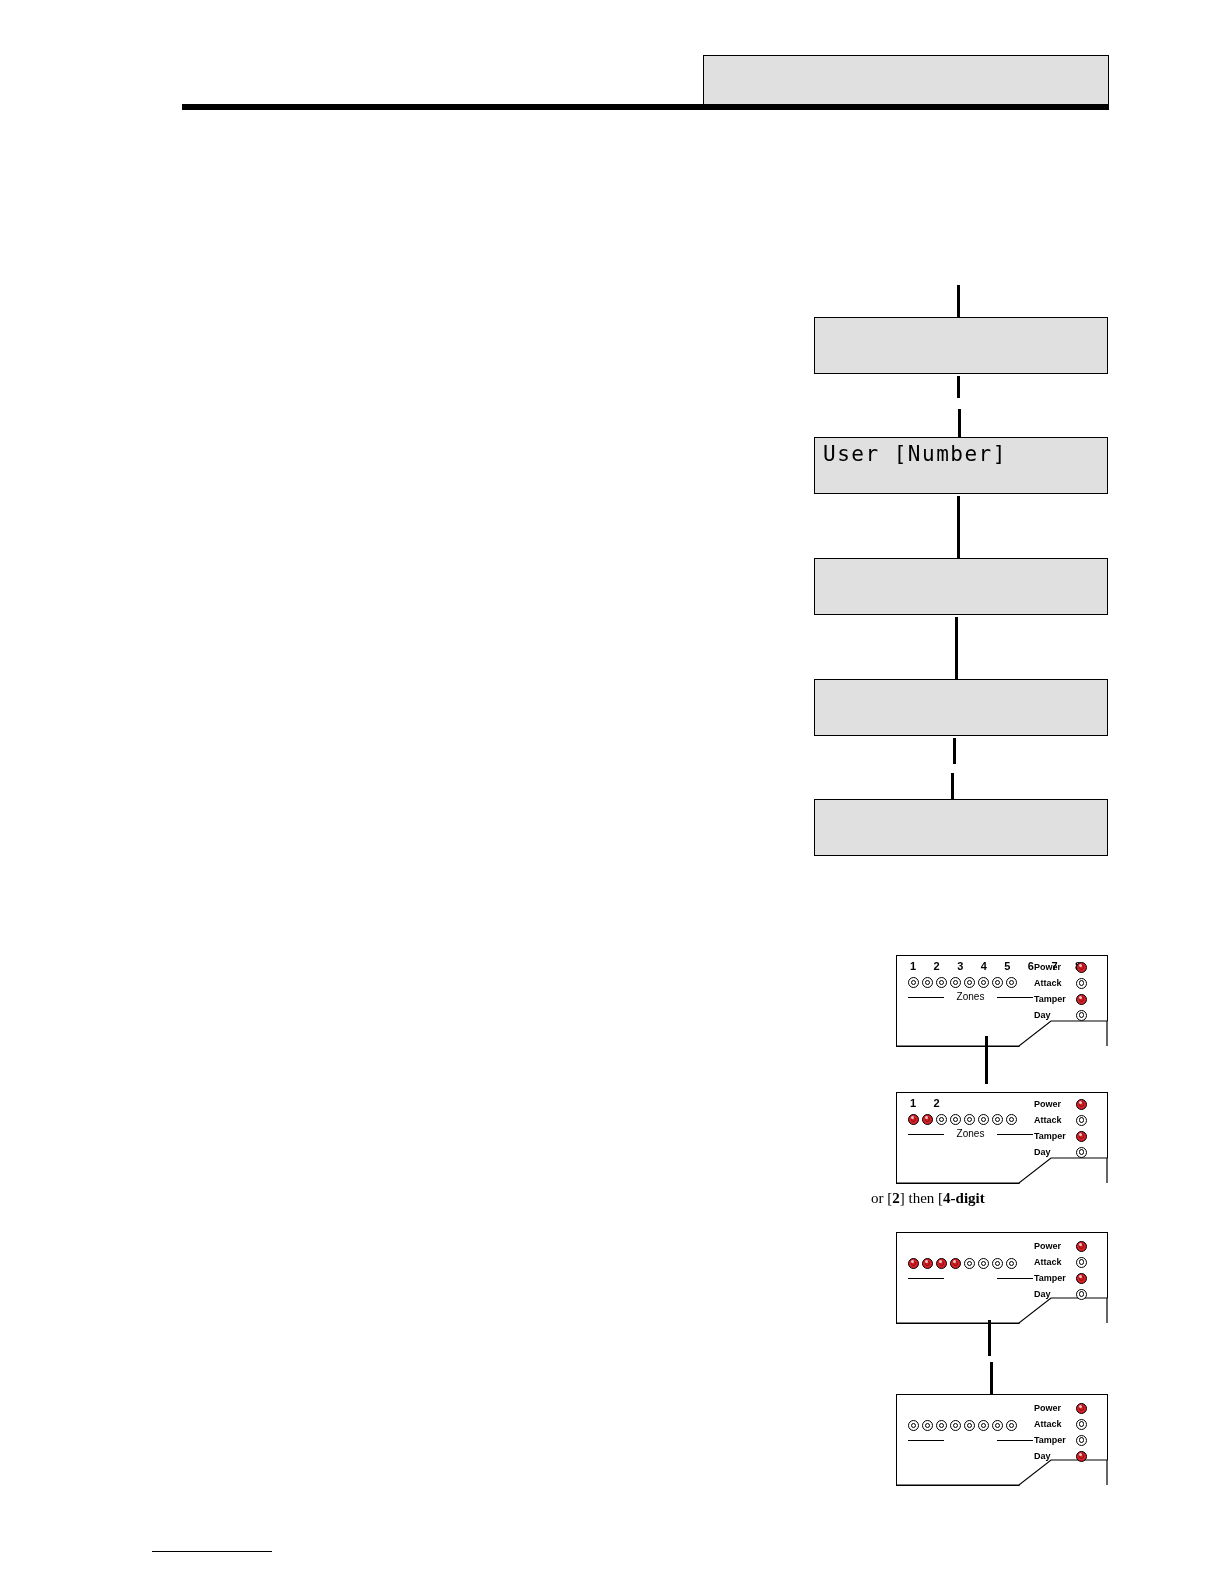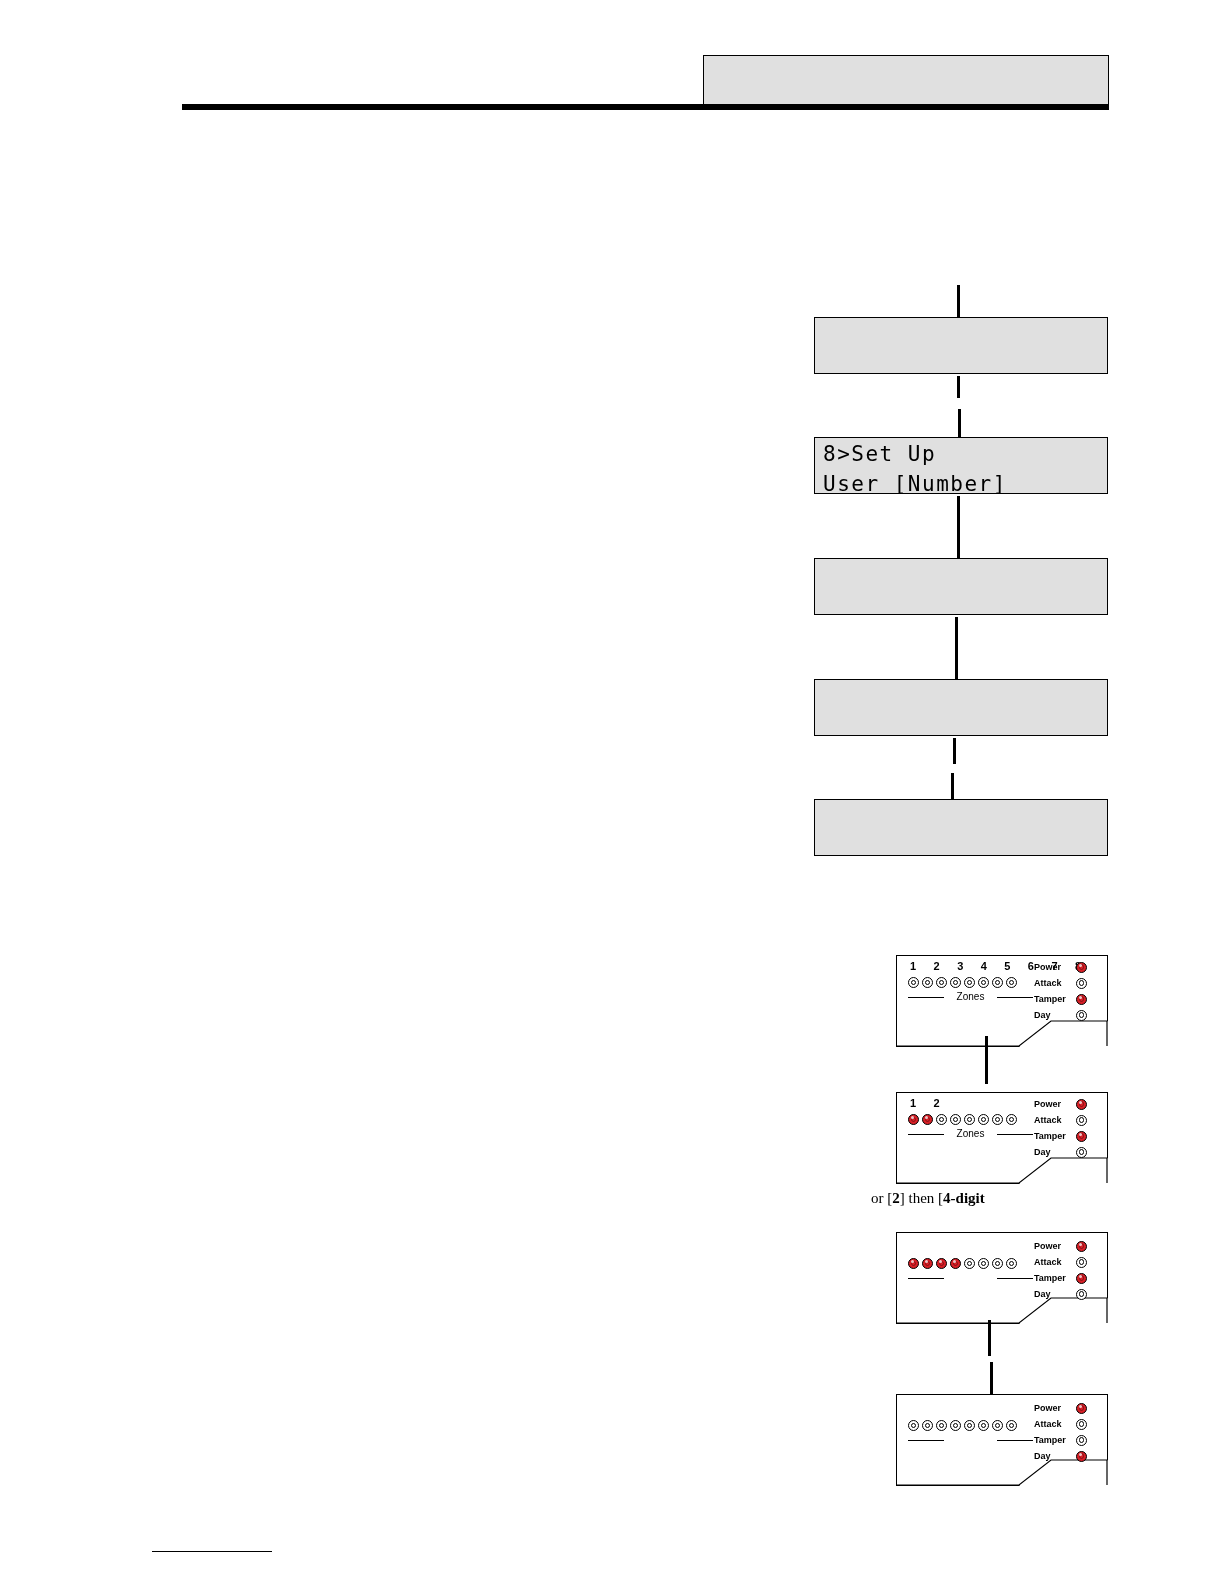--- a/index.html
+++ b/index.html
@@ -208,21 +208,20 @@
 
 <div class="lcd-box" style="top:317px;">
   <div class="lcd-text"></div>
   <div class="lcd-text"></div>
 </div>
 
 <div class="connector" style="left:957px; top:376px; height:22px;"></div>
 <div class="connector" style="left:958px; top:409px; height:28px;"></div>
 
 <div class="lcd-box" style="top:437px;">
-  <div class="lcd-text">8&gt;Set Up</div>
   <div class="lcd-text">User [Number]</div>
 </div>
 
 <div class="connector" style="left:957px; top:496px; height:62px;"></div>
 
 <div class="lcd-box" style="top:558px;">
   <div class="lcd-text"></div>
   <div class="lcd-text"></div>
 </div>
 

